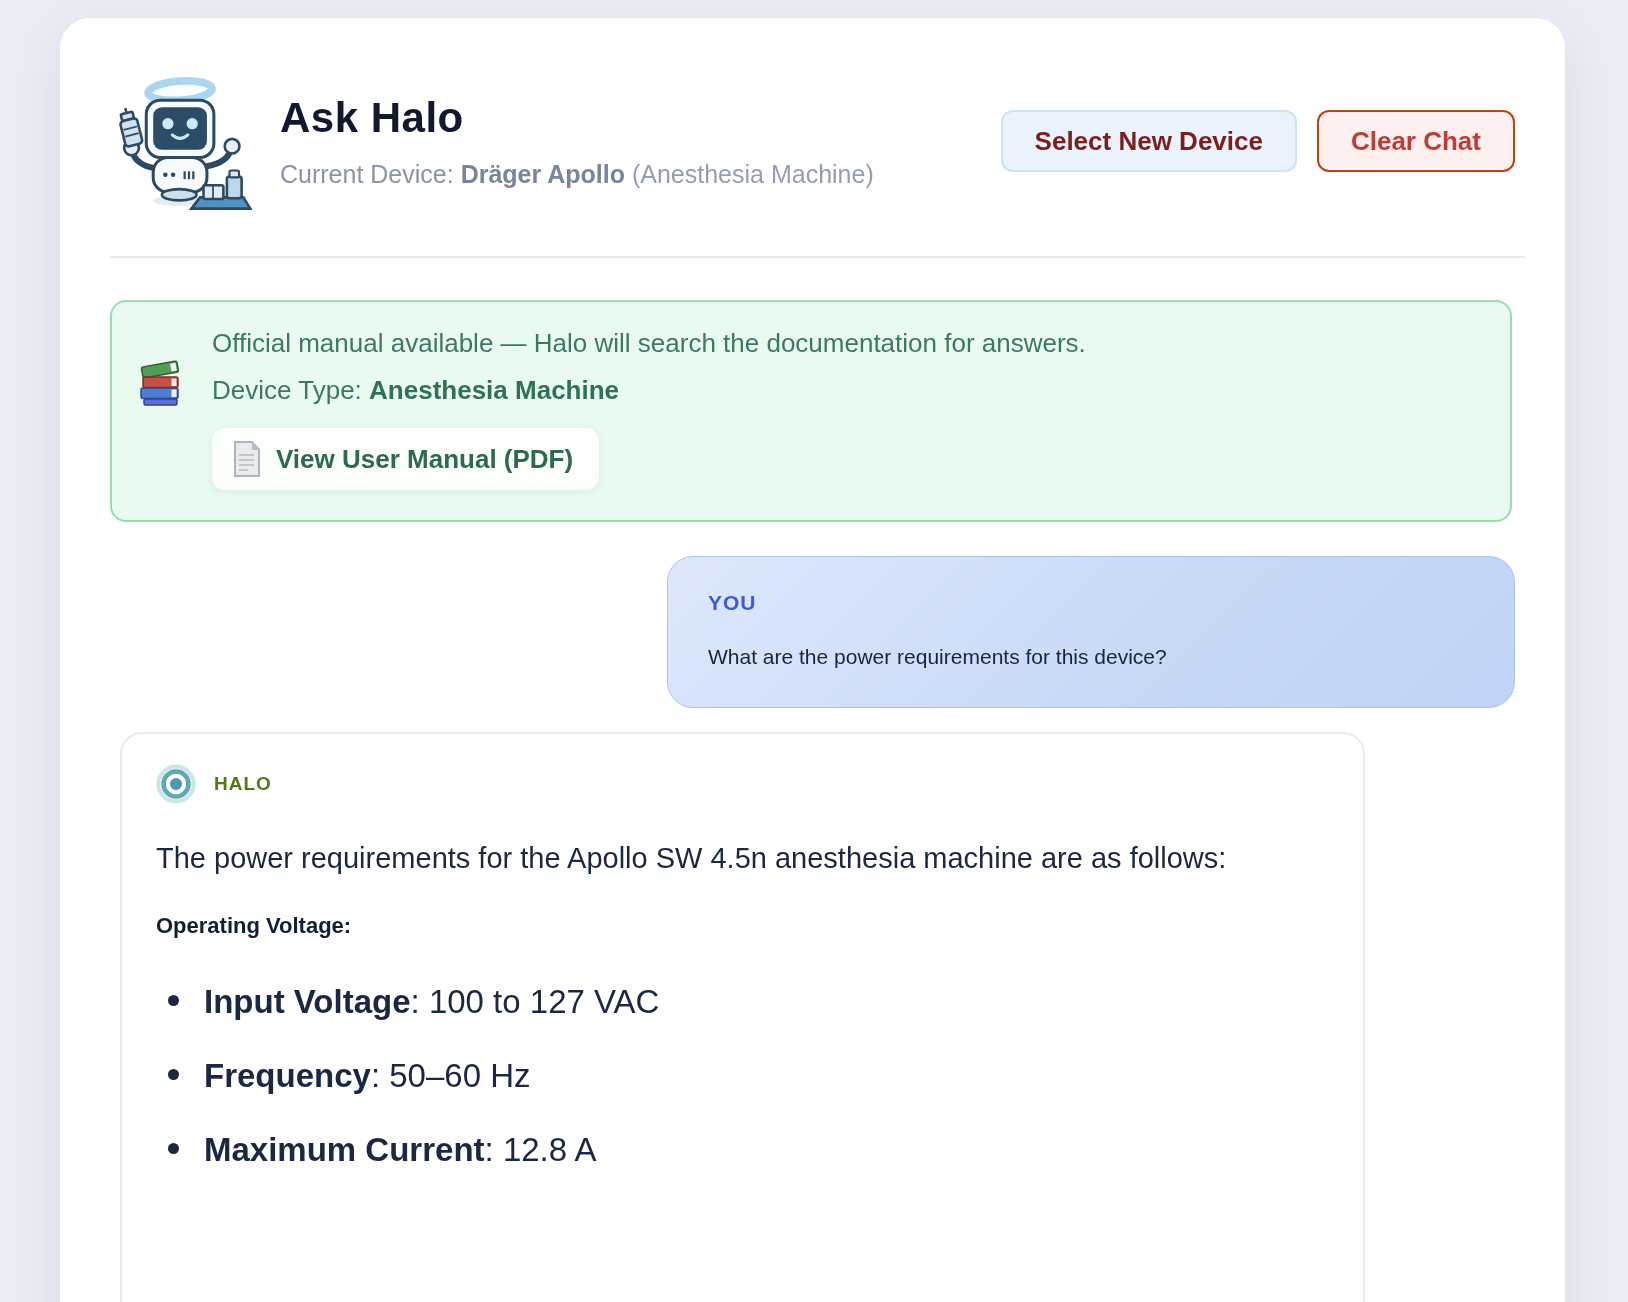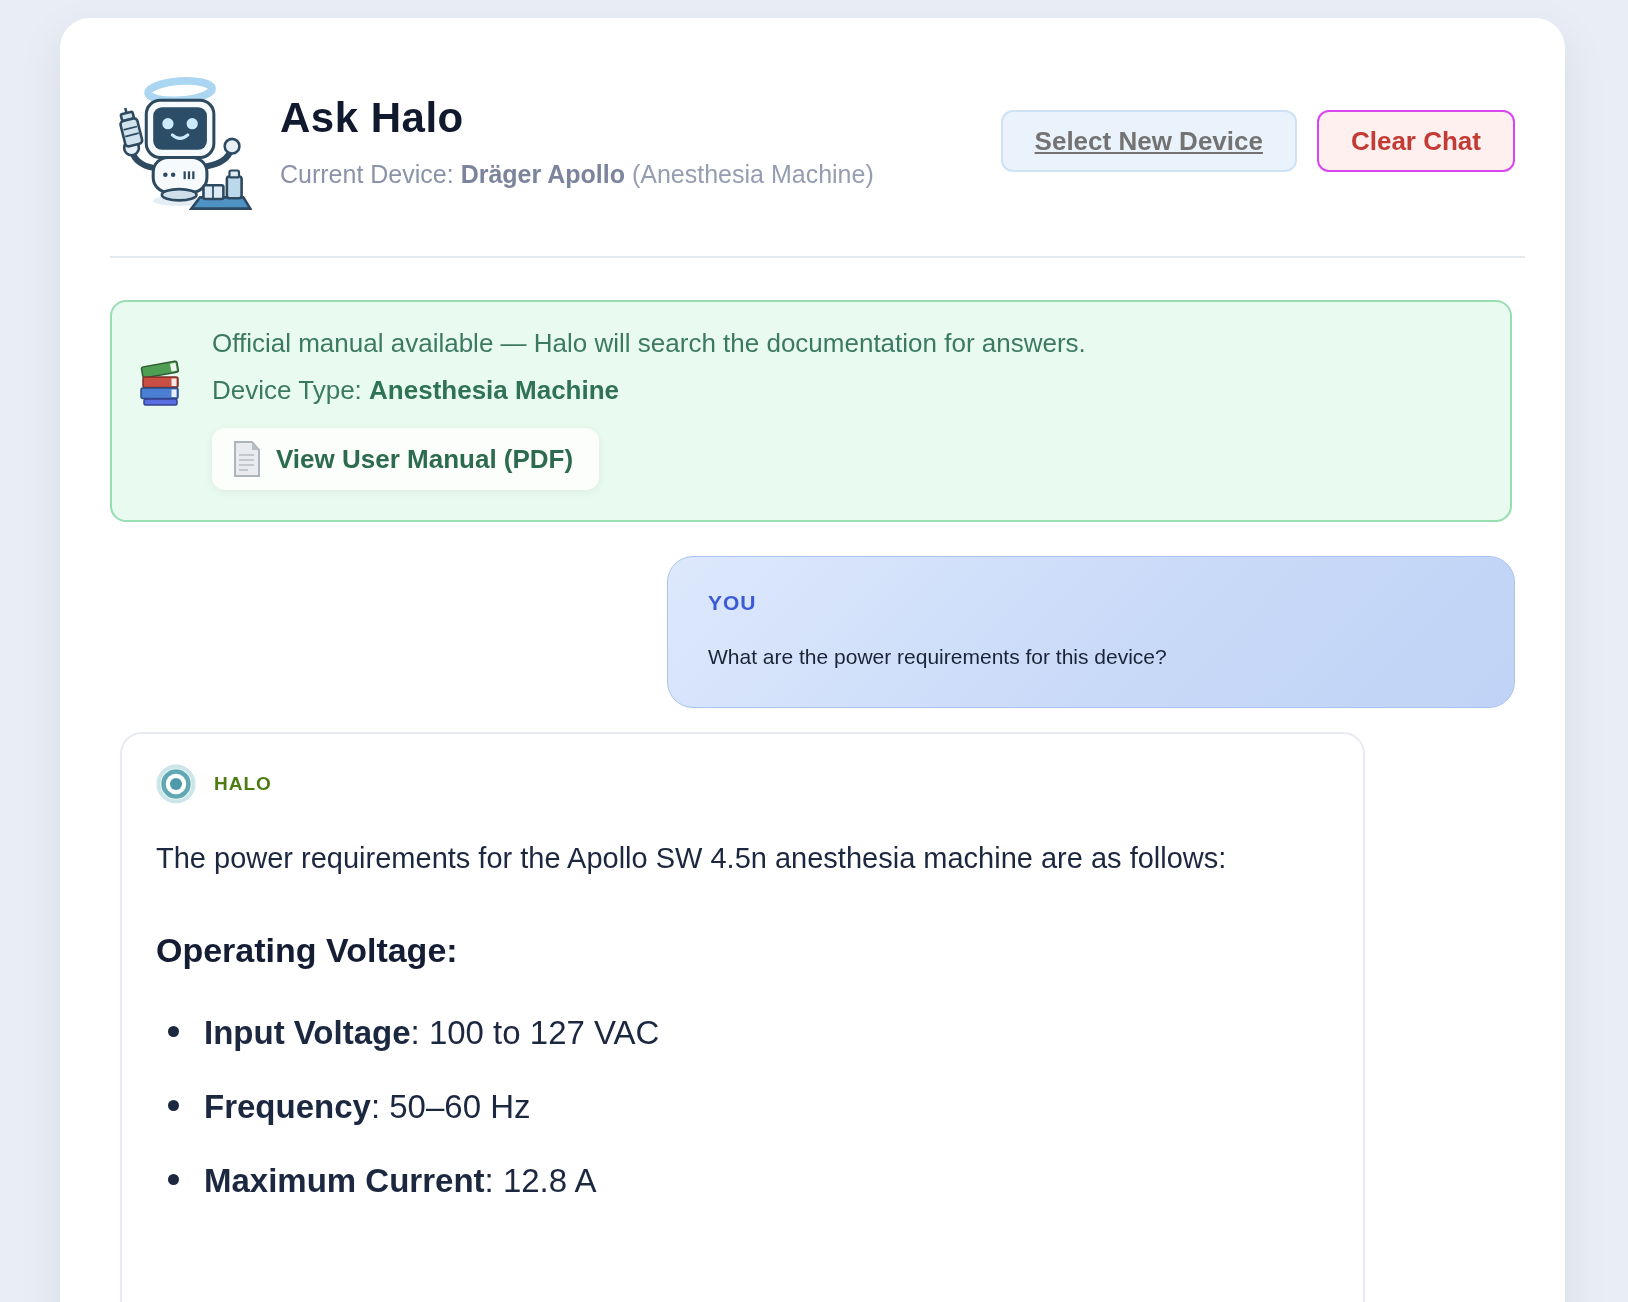--- a/index.html
+++ b/index.html
@@ -35,22 +35,22 @@
   }
   .subtitle .dev-name { font-weight:700; color:#7b849c; }
   .subtitle .dev-paren { color:#959dB1; }
   .header-buttons { margin-left:auto; display:flex; gap:20px; align-items:center; }
   .btn {
     font-family:inherit; cursor:pointer;
     font-size:26px; font-weight:700;
     padding:16px 32px; border-radius:12px;
     line-height:1;
   }
-  .btn-blue { background:#eaf3fc; border:2px solid #cde2f5; color:#737373;text-decoration:underline; }
-  .btn-red  { background:#fdf0ef; border:2px solid #d946ef; color:#c23b34; }
+  .btn-blue { background:#eaf3fc; border:2px solid #cde2f5; color:#7f1d1d; }
+  .btn-red  { background:#fdf0ef; border:2px solid #c2410c; color:#c23b34; }
   .divider { border-top:2px solid #e4e8ef; width:1415px; }
 
   
   .notice {
     margin-top:42px;
     width:1402px;
     background:#e9faf0;
     border:2px solid #97dfb1;
     border-radius:16px;
     padding:26px 30px 30px 26px;
@@ -97,21 +97,21 @@
     padding:30px 34px 40px 34px;
     min-height:600px;
   }
   .halo-head { display:flex; align-items:center; gap:18px; }
   .halo-ic { width:40px; height:40px; }
   .sender-halo { font-size:19px; font-weight:700; letter-spacing:1px; color:#4d7c0f; }
   .halo-para {
     margin-top:28px; font-size:29px; line-height:1.82; color:#1c2740;
     max-width:1090px;
   }
-  .halo-h3 { margin-top:46px; font-size:34px; font-weight:800; color:#141d34; }
+  .halo-h3 { margin-top:28px; font-size:22px; font-weight:800; color:#141d34; }
   .halo-list { margin-top:44px; list-style:none; }
   .halo-list li {
     position:relative;
     padding-left:48px;
     font-size:33px; color:#1c2740;
     margin-bottom:36px;
   }
   .halo-list li::before {
     content:""; position:absolute; left:12px; top:12px;
     width:11px; height:11px; border-radius:50%; background:#1c2740;

